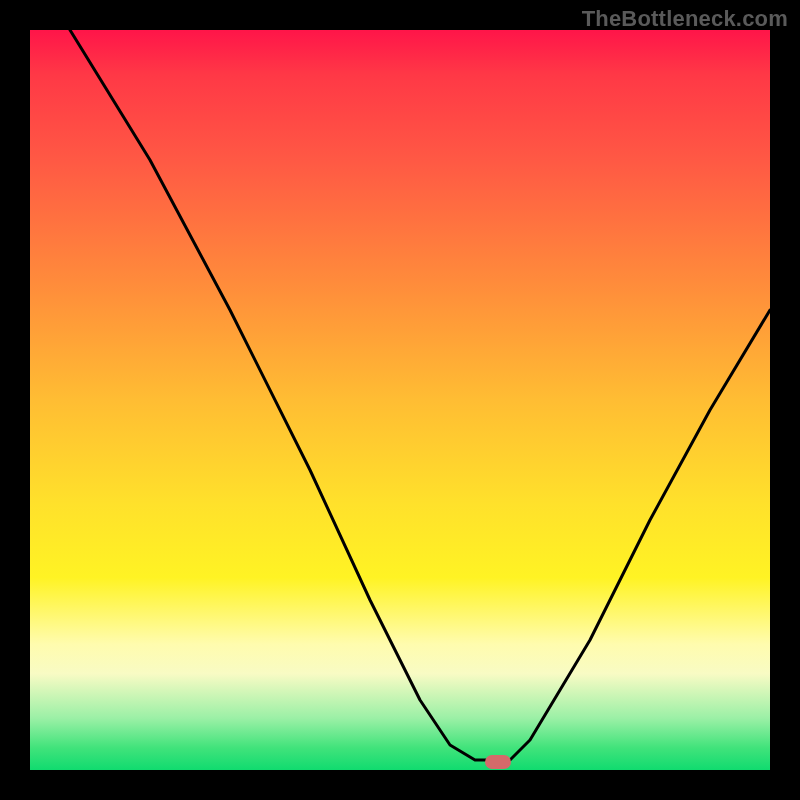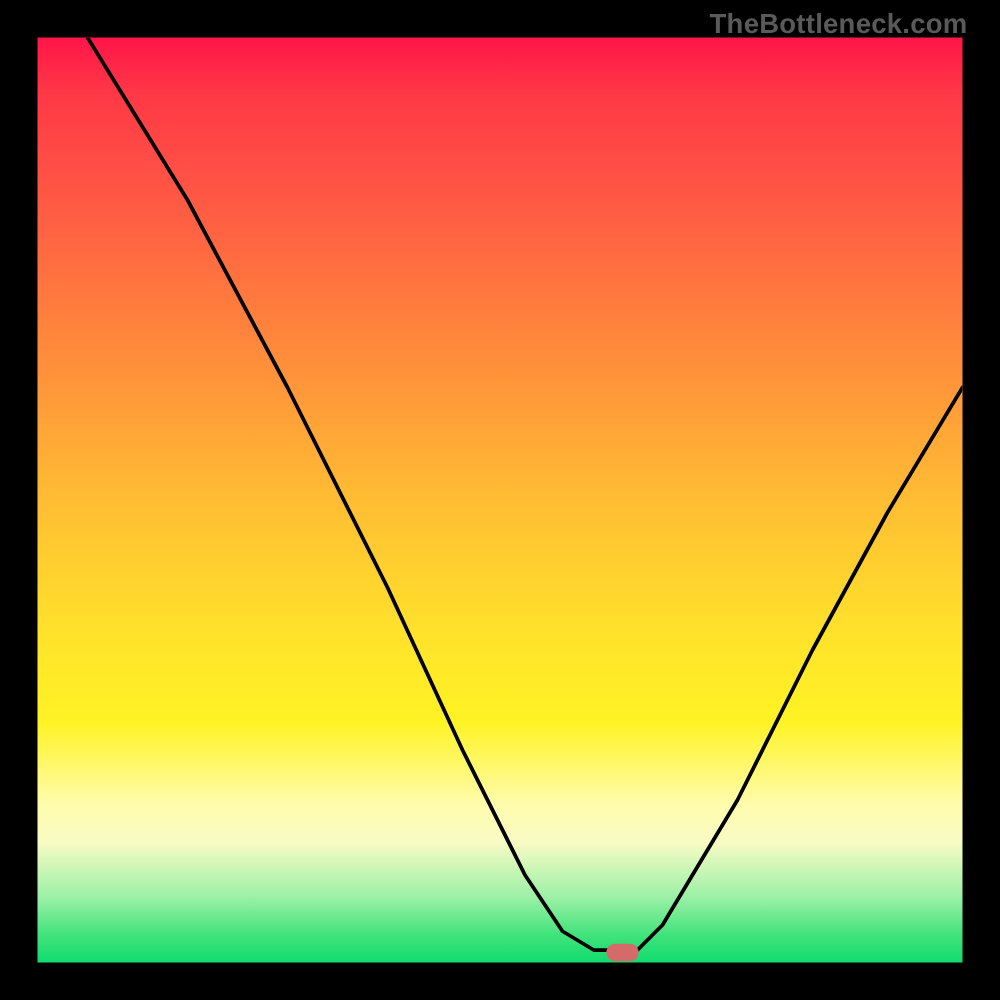--- a/index.html
+++ b/index.html
@@ -36,21 +36,21 @@
       #fffcae 83%,
       #f8fbc4 87%,
       #9bf0a6 93%,
       #41e37b 97%,
       #10db6f 100%
     );
   }
   .watermark {
     position: absolute;
     top: 6px;
-    right: 26px;
+    right: 12px;
     color: #5a5a5a;
     font-size: 22px;
     font-weight: 600;
     letter-spacing: 0.2px;
     user-select: none;
   }
   svg.curve {
     position: absolute;
     left: 0;
     top: 0;

